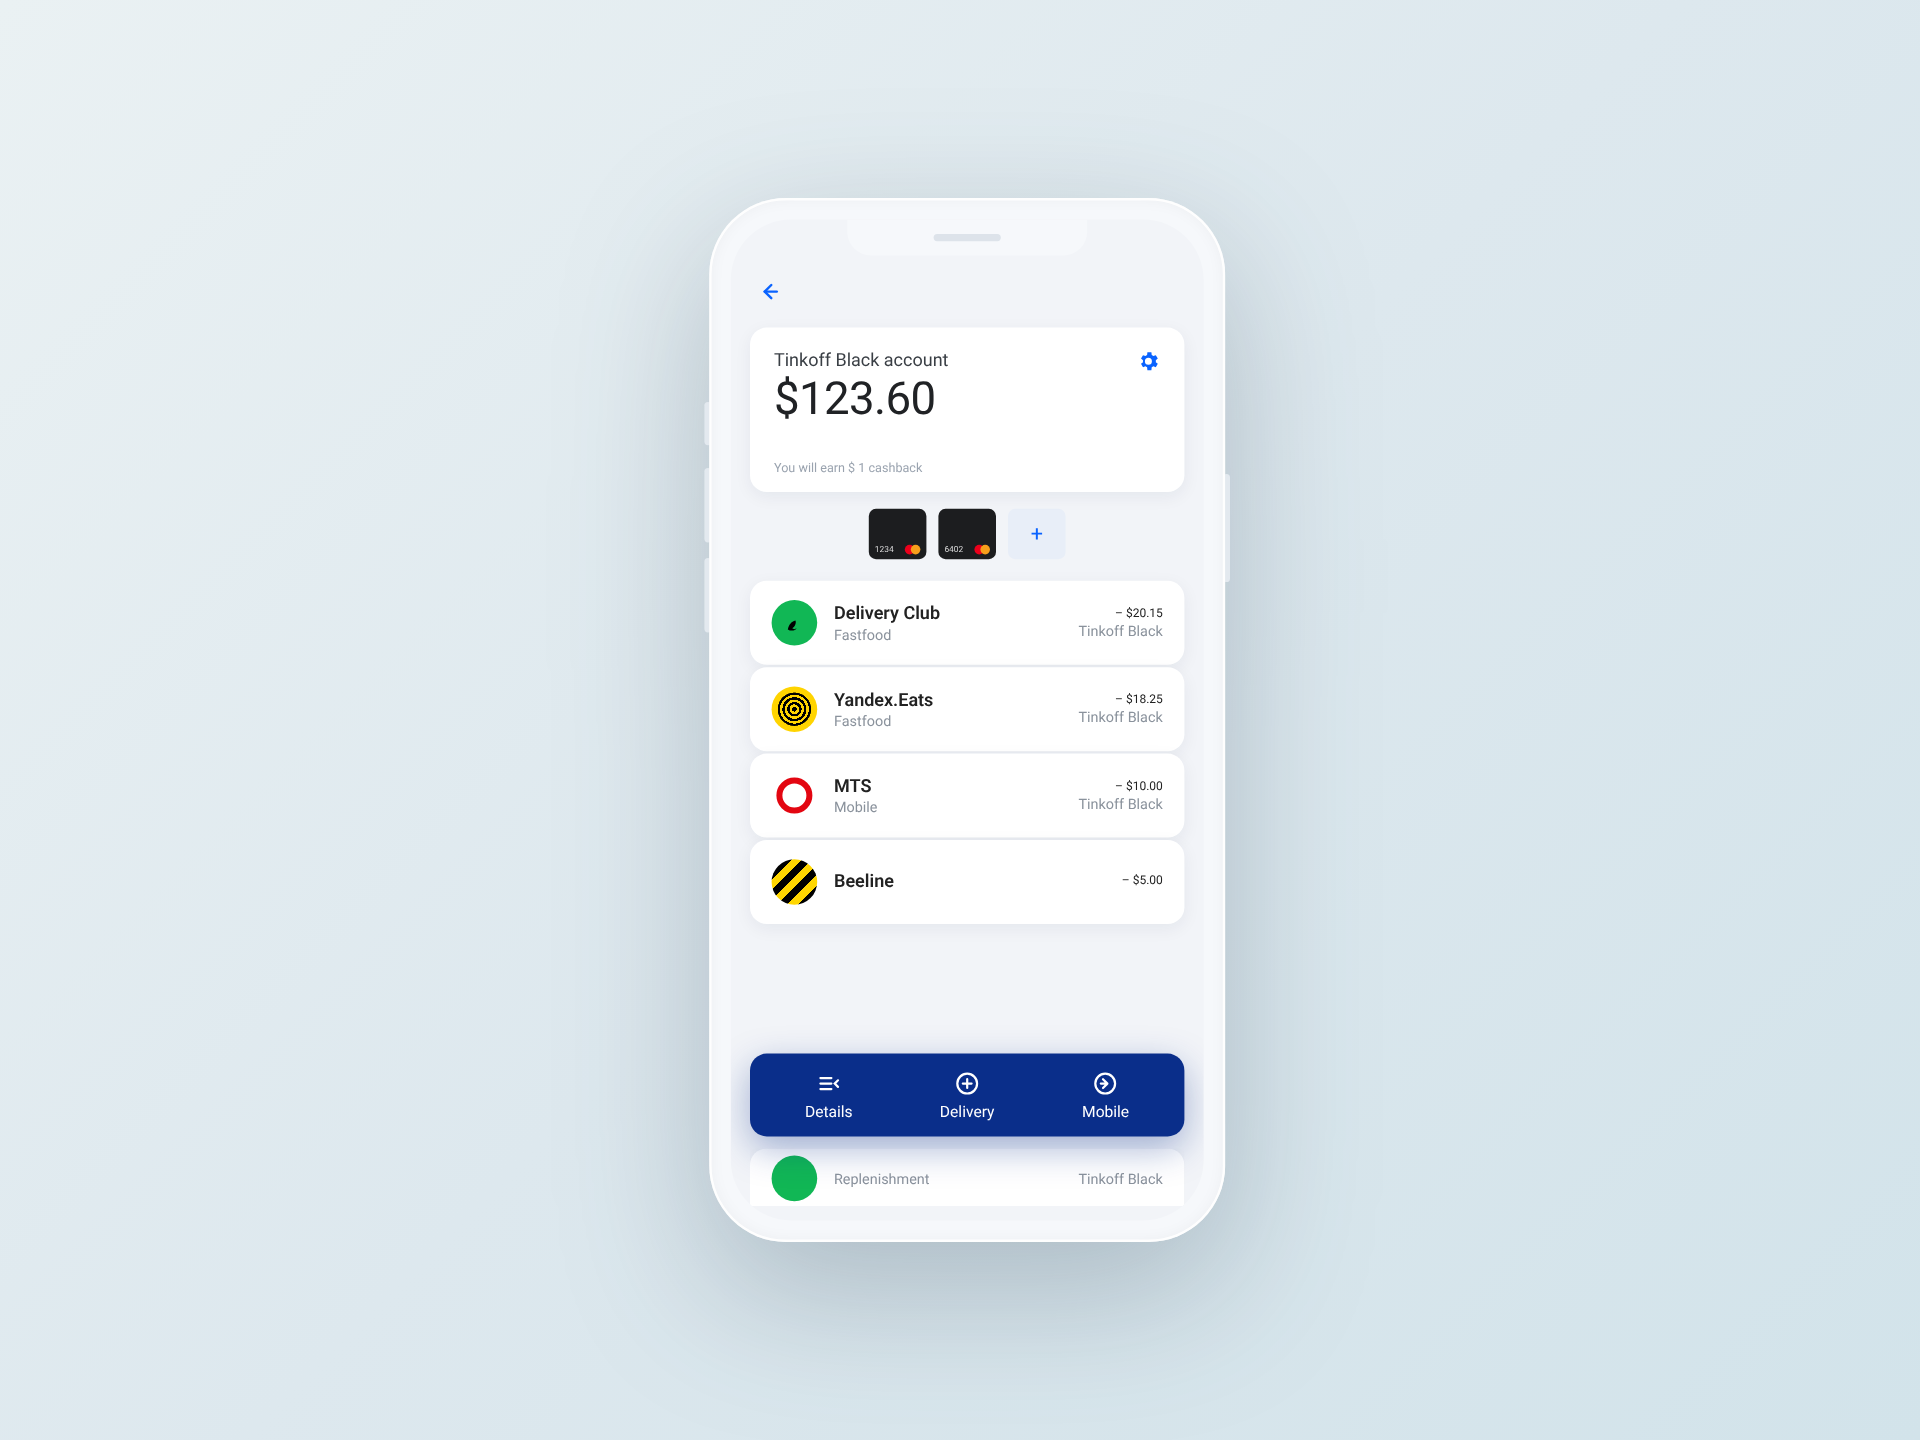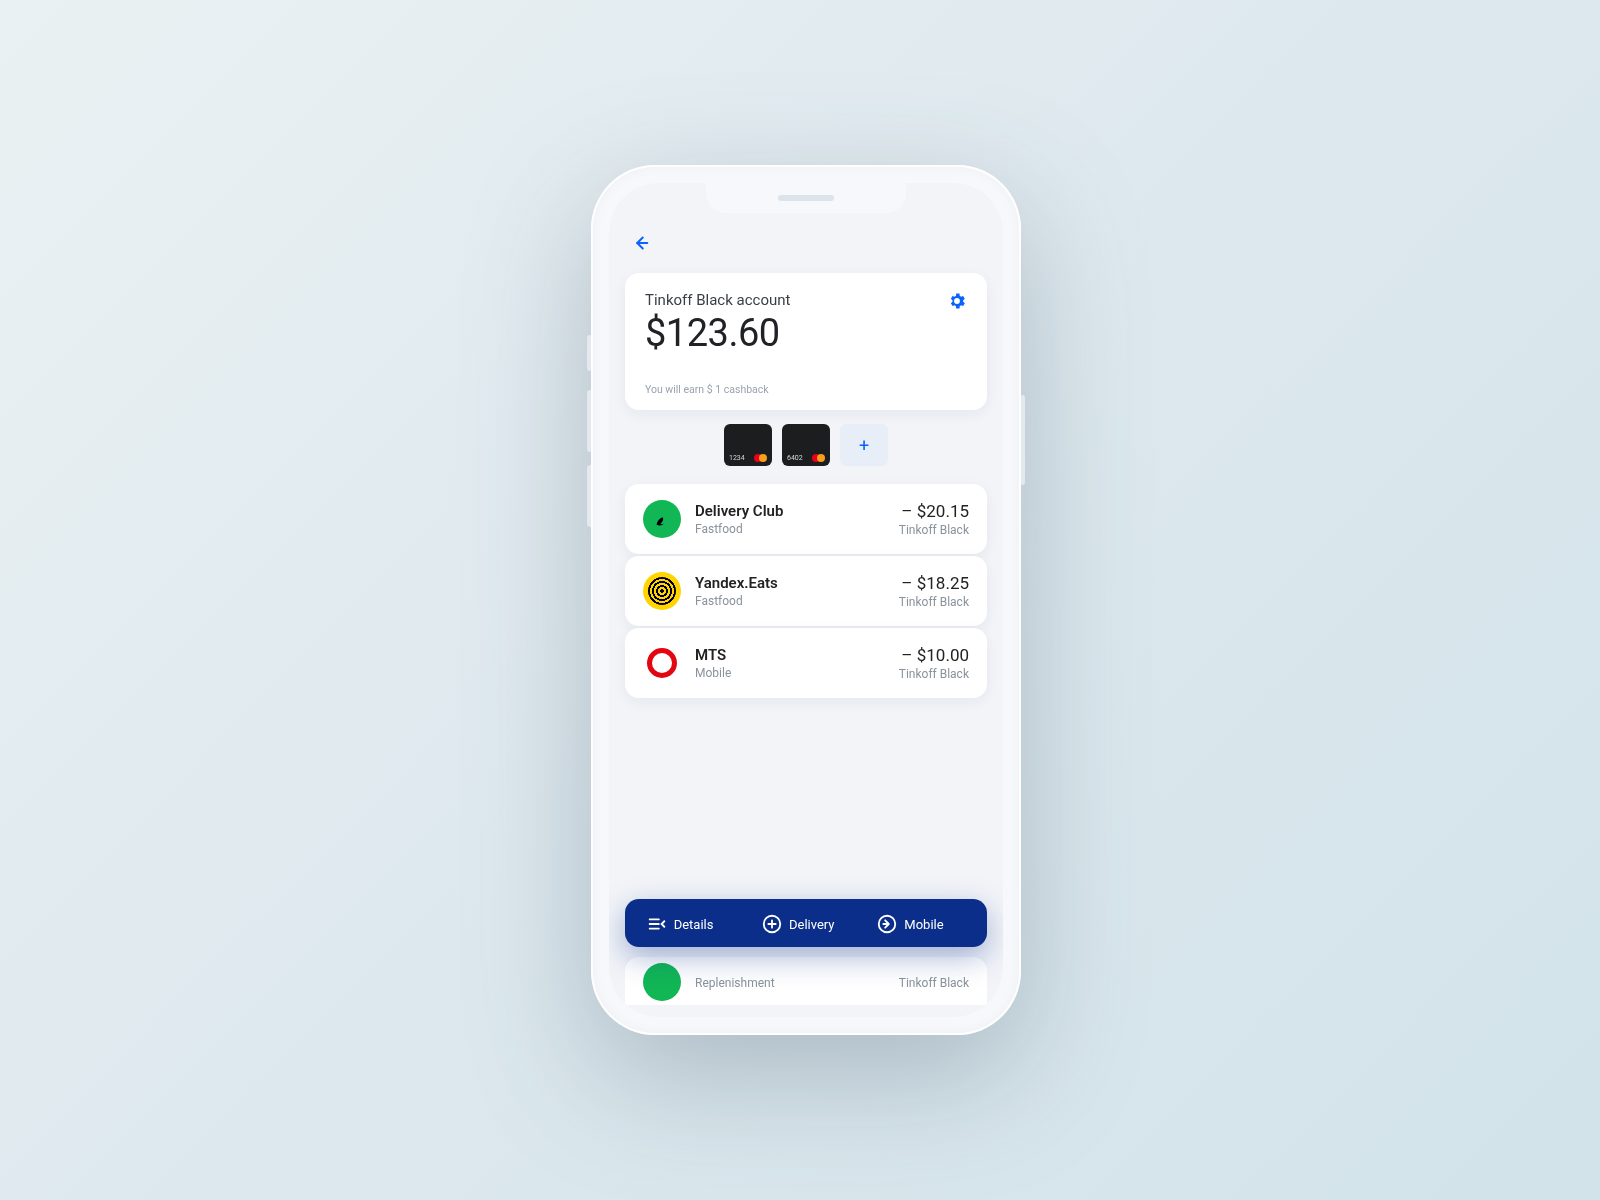--- a/index.html
+++ b/index.html
@@ -165,21 +165,21 @@
     width: 38px; height: 38px;
     border-radius: 50%;
     flex: 0 0 38px;
     display:flex;align-items:center;justify-content:center;
     overflow:hidden;
   }
   .tx-mid { flex:1 1 auto; min-width:0; }
   .tx-title { font-size:15px; font-weight:600; color:#222; }
   .tx-sub   { font-size:12px; color:#8a929c; margin-top:2px; }
   .tx-right { text-align:right; }
-  .tx-amt   { font-size:17px; color:#222; }
+  .tx-amt   { font-size:10px; color:#222; }
   .tx-src   { font-size:12px; color:#8a929c; margin-top:2px; }
 
   
   .ic-delivery { background:#11b755; }
   .ic-delivery svg { width:22px;height:22px; }
   .ic-yandex { background:#ffd400; position:relative; }
   .ic-yandex::after{
     content:"";
     position:absolute; inset:5px;
     border-radius:50%;
@@ -206,21 +206,21 @@
     background:#0a2e8a;
     border-radius: 14px;
     display:flex;
     padding: 14px 8px 12px;
     justify-content: space-around;
     box-shadow: 0 10px 30px rgba(10,46,138,.35);
     z-index: 40;
   }
   .action {
     display:flex;
-    flex-direction:row;
+    flex-direction:column;
     align-items:center;
     gap:6px;
     color:#fff;
     font-size:13px;
     cursor:pointer;
     min-width: 90px;
   }
   .action svg { stroke:#fff; }
 
   .peek {
@@ -327,20 +327,31 @@
               <div class="tx-mid">
                 <div class="tx-title">MTS</div>
                 <div class="tx-sub">Mobile</div>
               </div>
               <div class="tx-right">
                 <div class="tx-amt">– $10.00</div>
                 <div class="tx-src">Tinkoff Black</div>
               </div>
             </div>
 
+            <div class="card tx">
+              <div class="tx-icon ic-beeline"></div>
+              <div class="tx-mid">
+                <div class="tx-title">Beeline</div>
+                <div class="tx-sub"></div>
+              </div>
+              <div class="tx-right">
+                <div class="tx-amt">– $5.00</div>
+                <div class="tx-src"></div>
+              </div>
+            </div>
 
           </div>
         </div>
 
         <div class="action-bar">
           <div class="action">
             <svg width="22" height="22" viewBox="0 0 24 24" fill="none" stroke-width="2" stroke-linecap="round">
               <path d="M4 7h10M4 12h10M4 17h10"></path>
                 <path d="M20 9l-3 3 3 3"></path>
             </svg>

